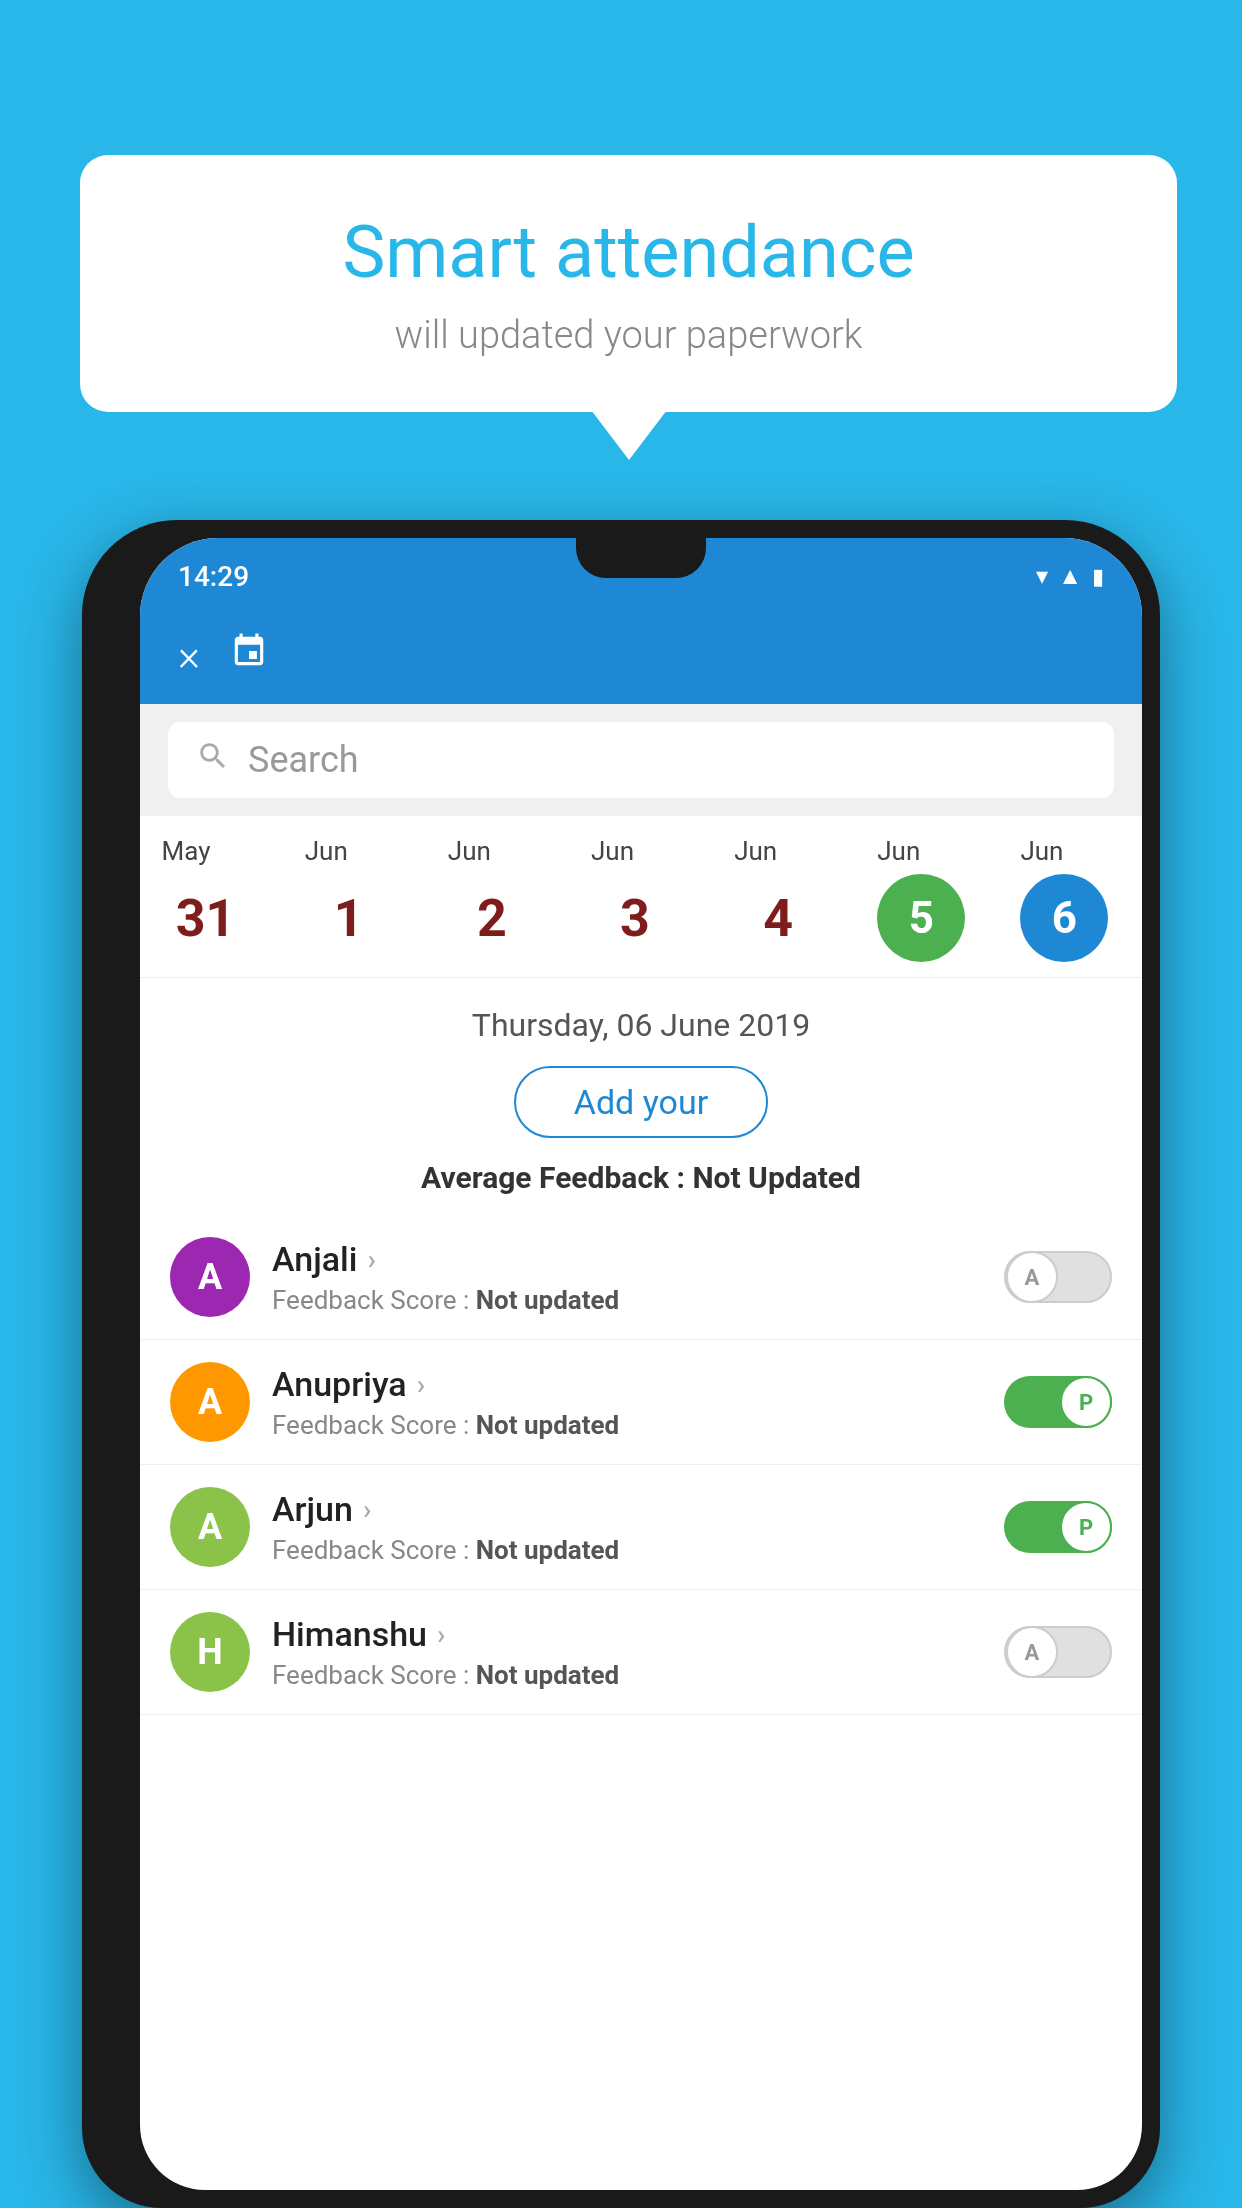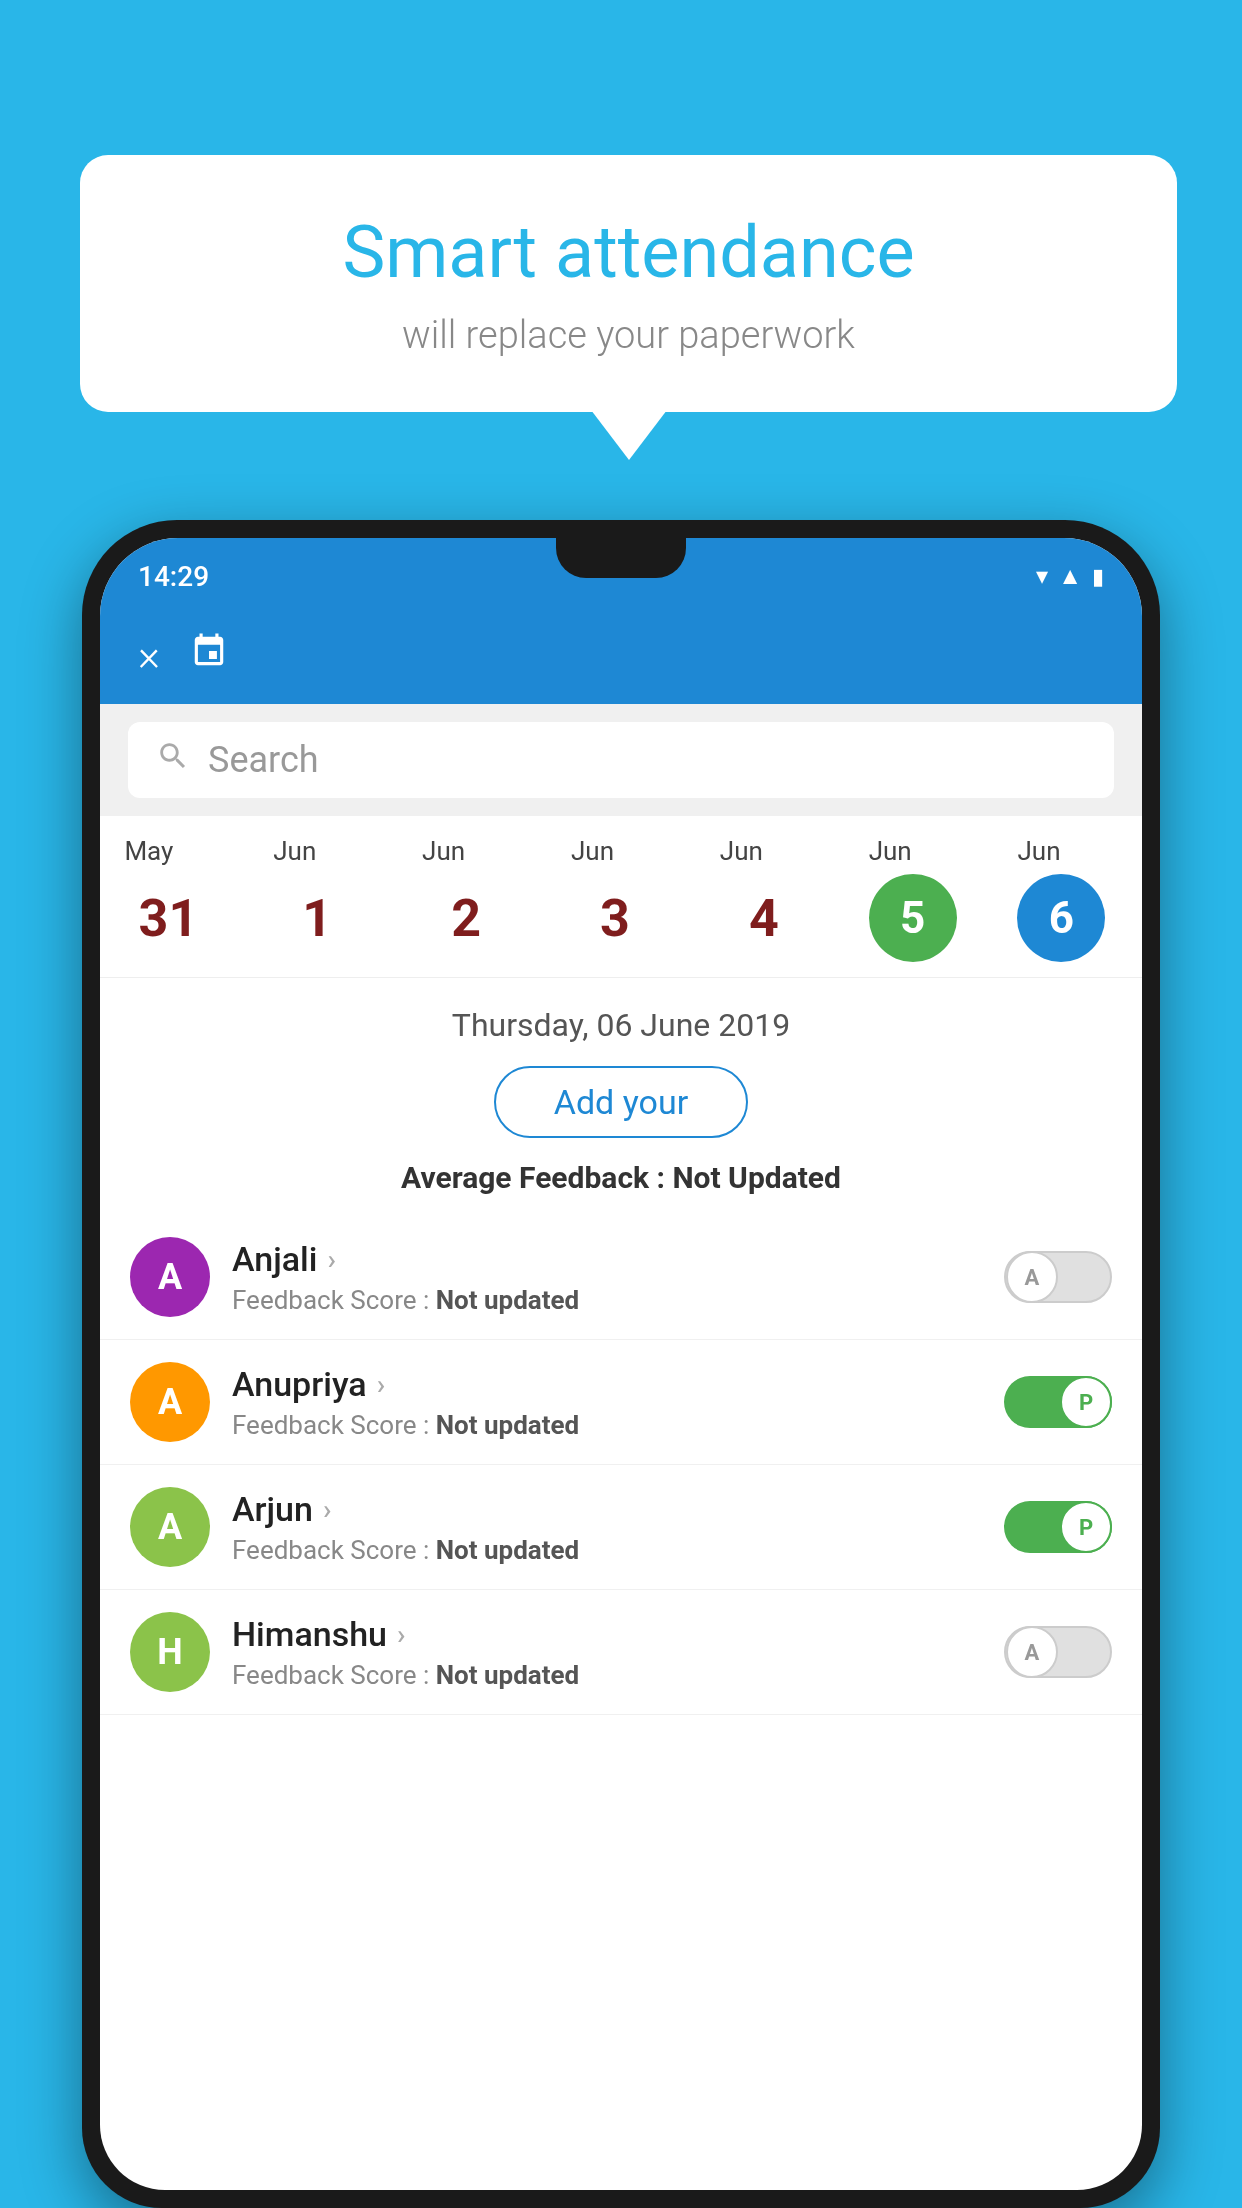--- a/index.html
+++ b/index.html
@@ -67,20 +67,21 @@
       padding: 18px;
       box-shadow: 0 20px 60px rgba(0,0,0,0.4);
     }
 
     .phone-inner {
       background: white;
       border-radius: 78px 78px 65px 65px;
       overflow: hidden;
       height: 100%;
       position: relative;
+      margin-left: 40px;
     }
 
     
     .notch {
       position: absolute;
       top: 0;
       left: 50%;
       transform: translateX(-50%);
       width: 130px;
       height: 40px;
@@ -363,21 +364,21 @@
 
     
     .battery-icon { font-size: 22px; }
   </style>
 </head>
 <body>
 
 <div class="speech-bubble-container">
   <div class="speech-bubble">
     <div class="bubble-title">Smart attendance</div>
-    <div class="bubble-subtitle">will replace your paperwork</div>
+    <div class="bubble-subtitle">will updated your paperwork</div>
   </div>
 </div>
 
 <div class="phone-frame">
   <div class="phone-inner">
 
     <div class="notch"></div>
 
     <div class="status-bar">
       <span class="status-time">14:29</span>

